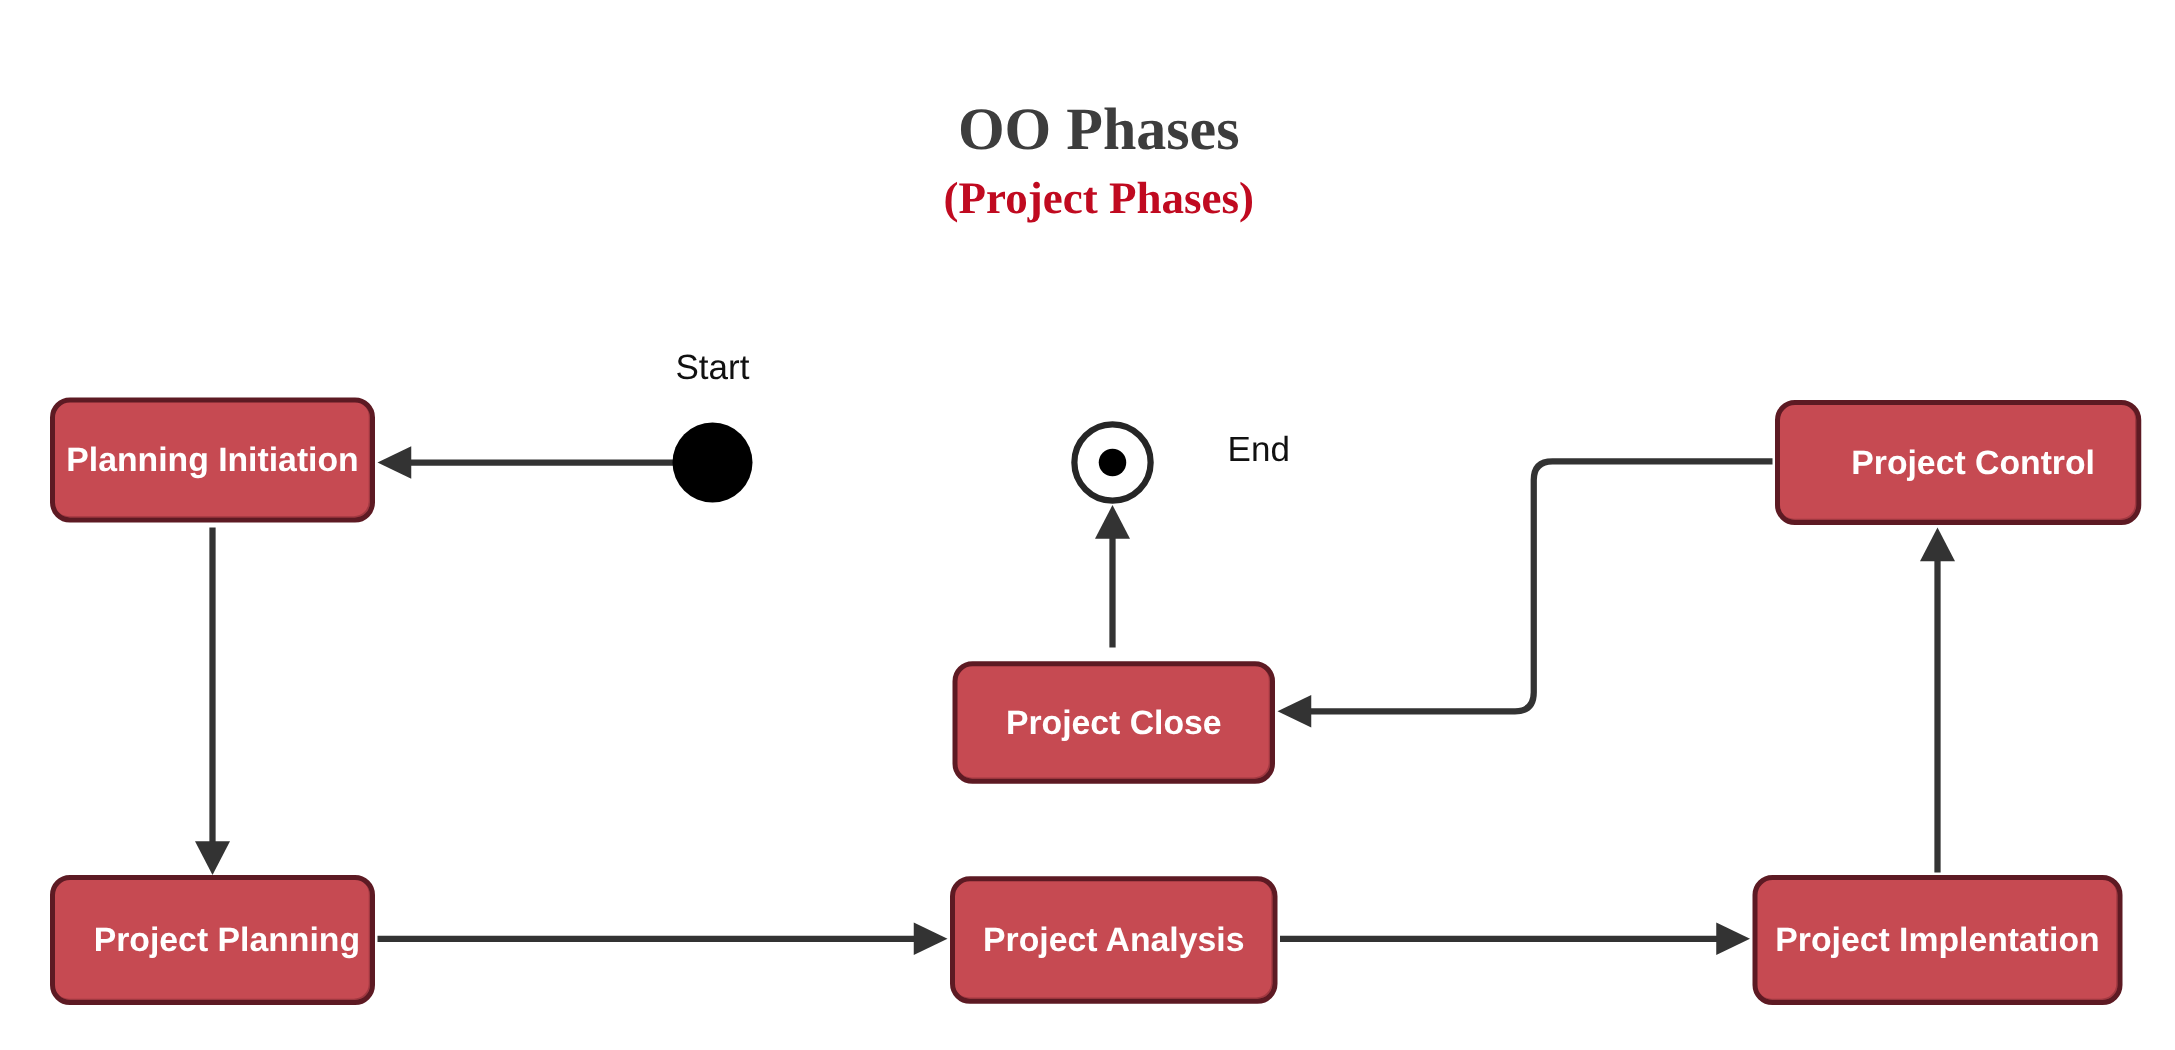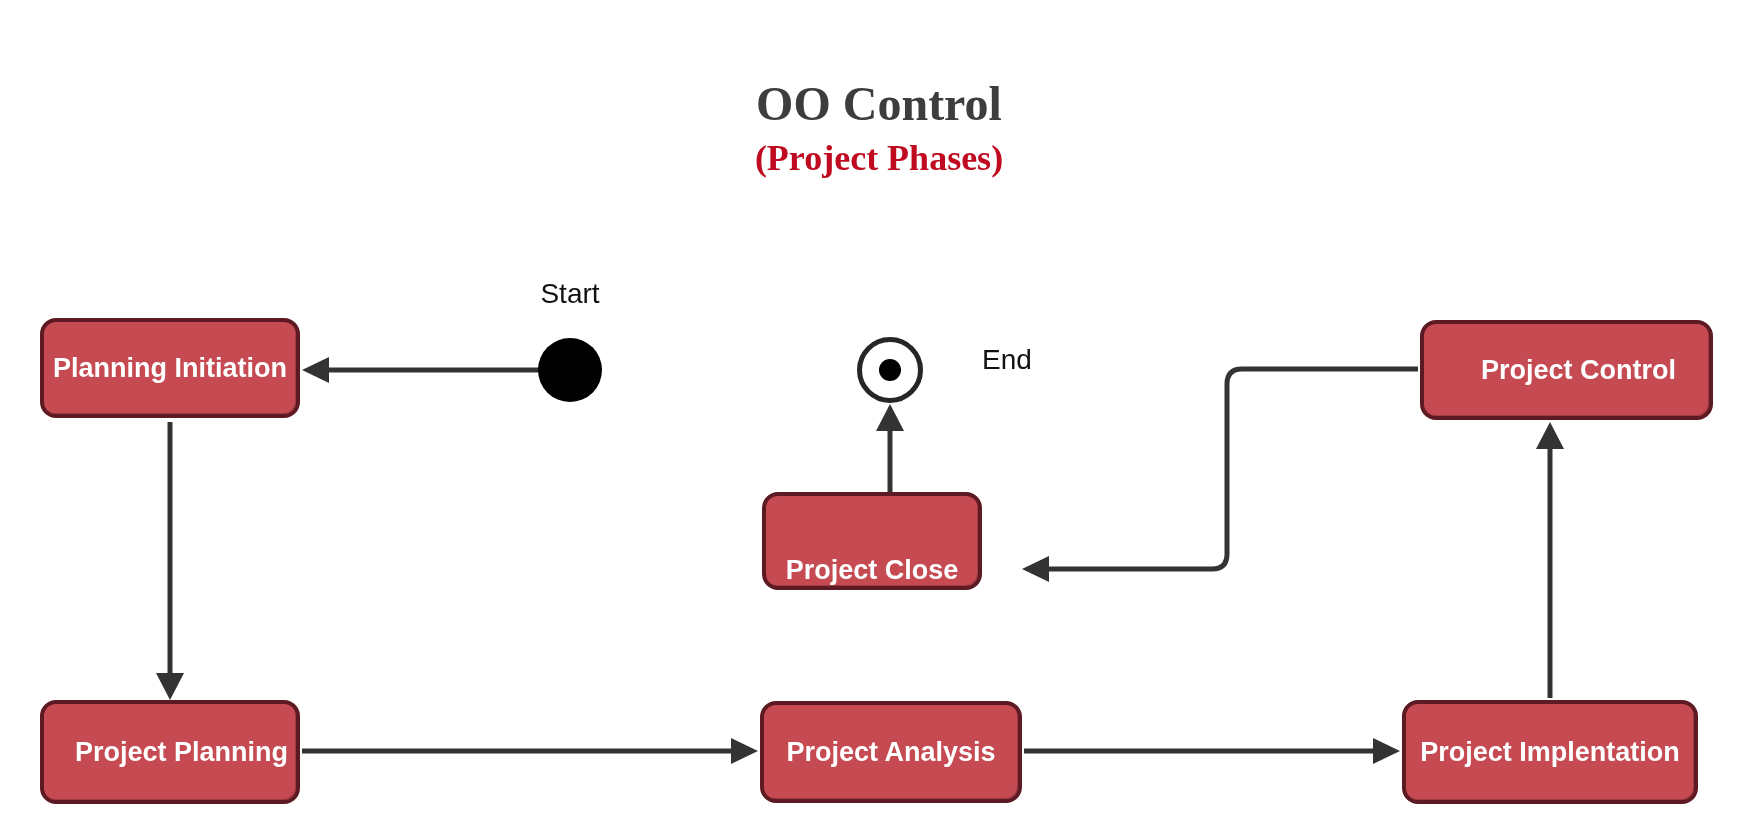--- a/index.html
+++ b/index.html
@@ -50,21 +50,21 @@
     display:flex;align-items:center;justify-content:center;
     color:var(--node-text);
     font-size:27px;font-weight:700;
     box-shadow:inset -1px -1px 0 rgba(93,26,35,.35);
   }
   #node-initiation   {left:40px;  top:318px; width:260px; height:100px;}
   #node-planning     {left:40px;  top:700px; width:260px; height:104px;padding-left:23px;}
   #node-analysis     {left:760px; top:701px; width:262px; height:102px;}
   #node-implentation {left:1402px;top:700px; width:296px; height:104px;text-align:right;}
   #node-control      {left:1420px;top:320px; width:293px; height:100px;padding-left:24px;}
-  #node-close        {left:762px; top:492px; width:220px; height:98px;align-items:flex-end;}
+  #node-close        {left:762px; top:529px; width:258px; height:98px;}
 
   .terminal-label{
     position:absolute;
     color:#111111;
     font-size:28px;font-weight:400;
   }
   #start-label{left:510px;top:278px;width:120px;text-align:center;}
   #end-label{left:957px;top:344px;width:100px;text-align:center;}
 
   .start-circle{
@@ -115,21 +115,21 @@
       <path class="edge-line" d="M1418 369 L1242 369 Q1227 369 1227 384 L1227 554 Q1227 569 1212 569 L1046 569"></path>
       <polygon class="edge-head" points="1022,569 1049,556 1049,582"></polygon>
     </g>
     <g>
       <path class="edge-line" d="M890 518 L890 428"></path>
       <polygon class="edge-head" points="890,404 876,431 904,431"></polygon>
     </g>
   </svg>
 
   <div class="header">
-    <div class="diagram-title">OO Control</div>
+    <div class="diagram-title">OO Phases</div>
     <div class="diagram-subtitle">(Project Phases)</div>
   </div>
 
   <div class="terminal-label" id="start-label">Start</div>
   <div class="start-circle"></div>
 
   <div class="end-circle">
     <div class="end-dot"></div>
   </div>
   <div class="terminal-label" id="end-label">End</div>

